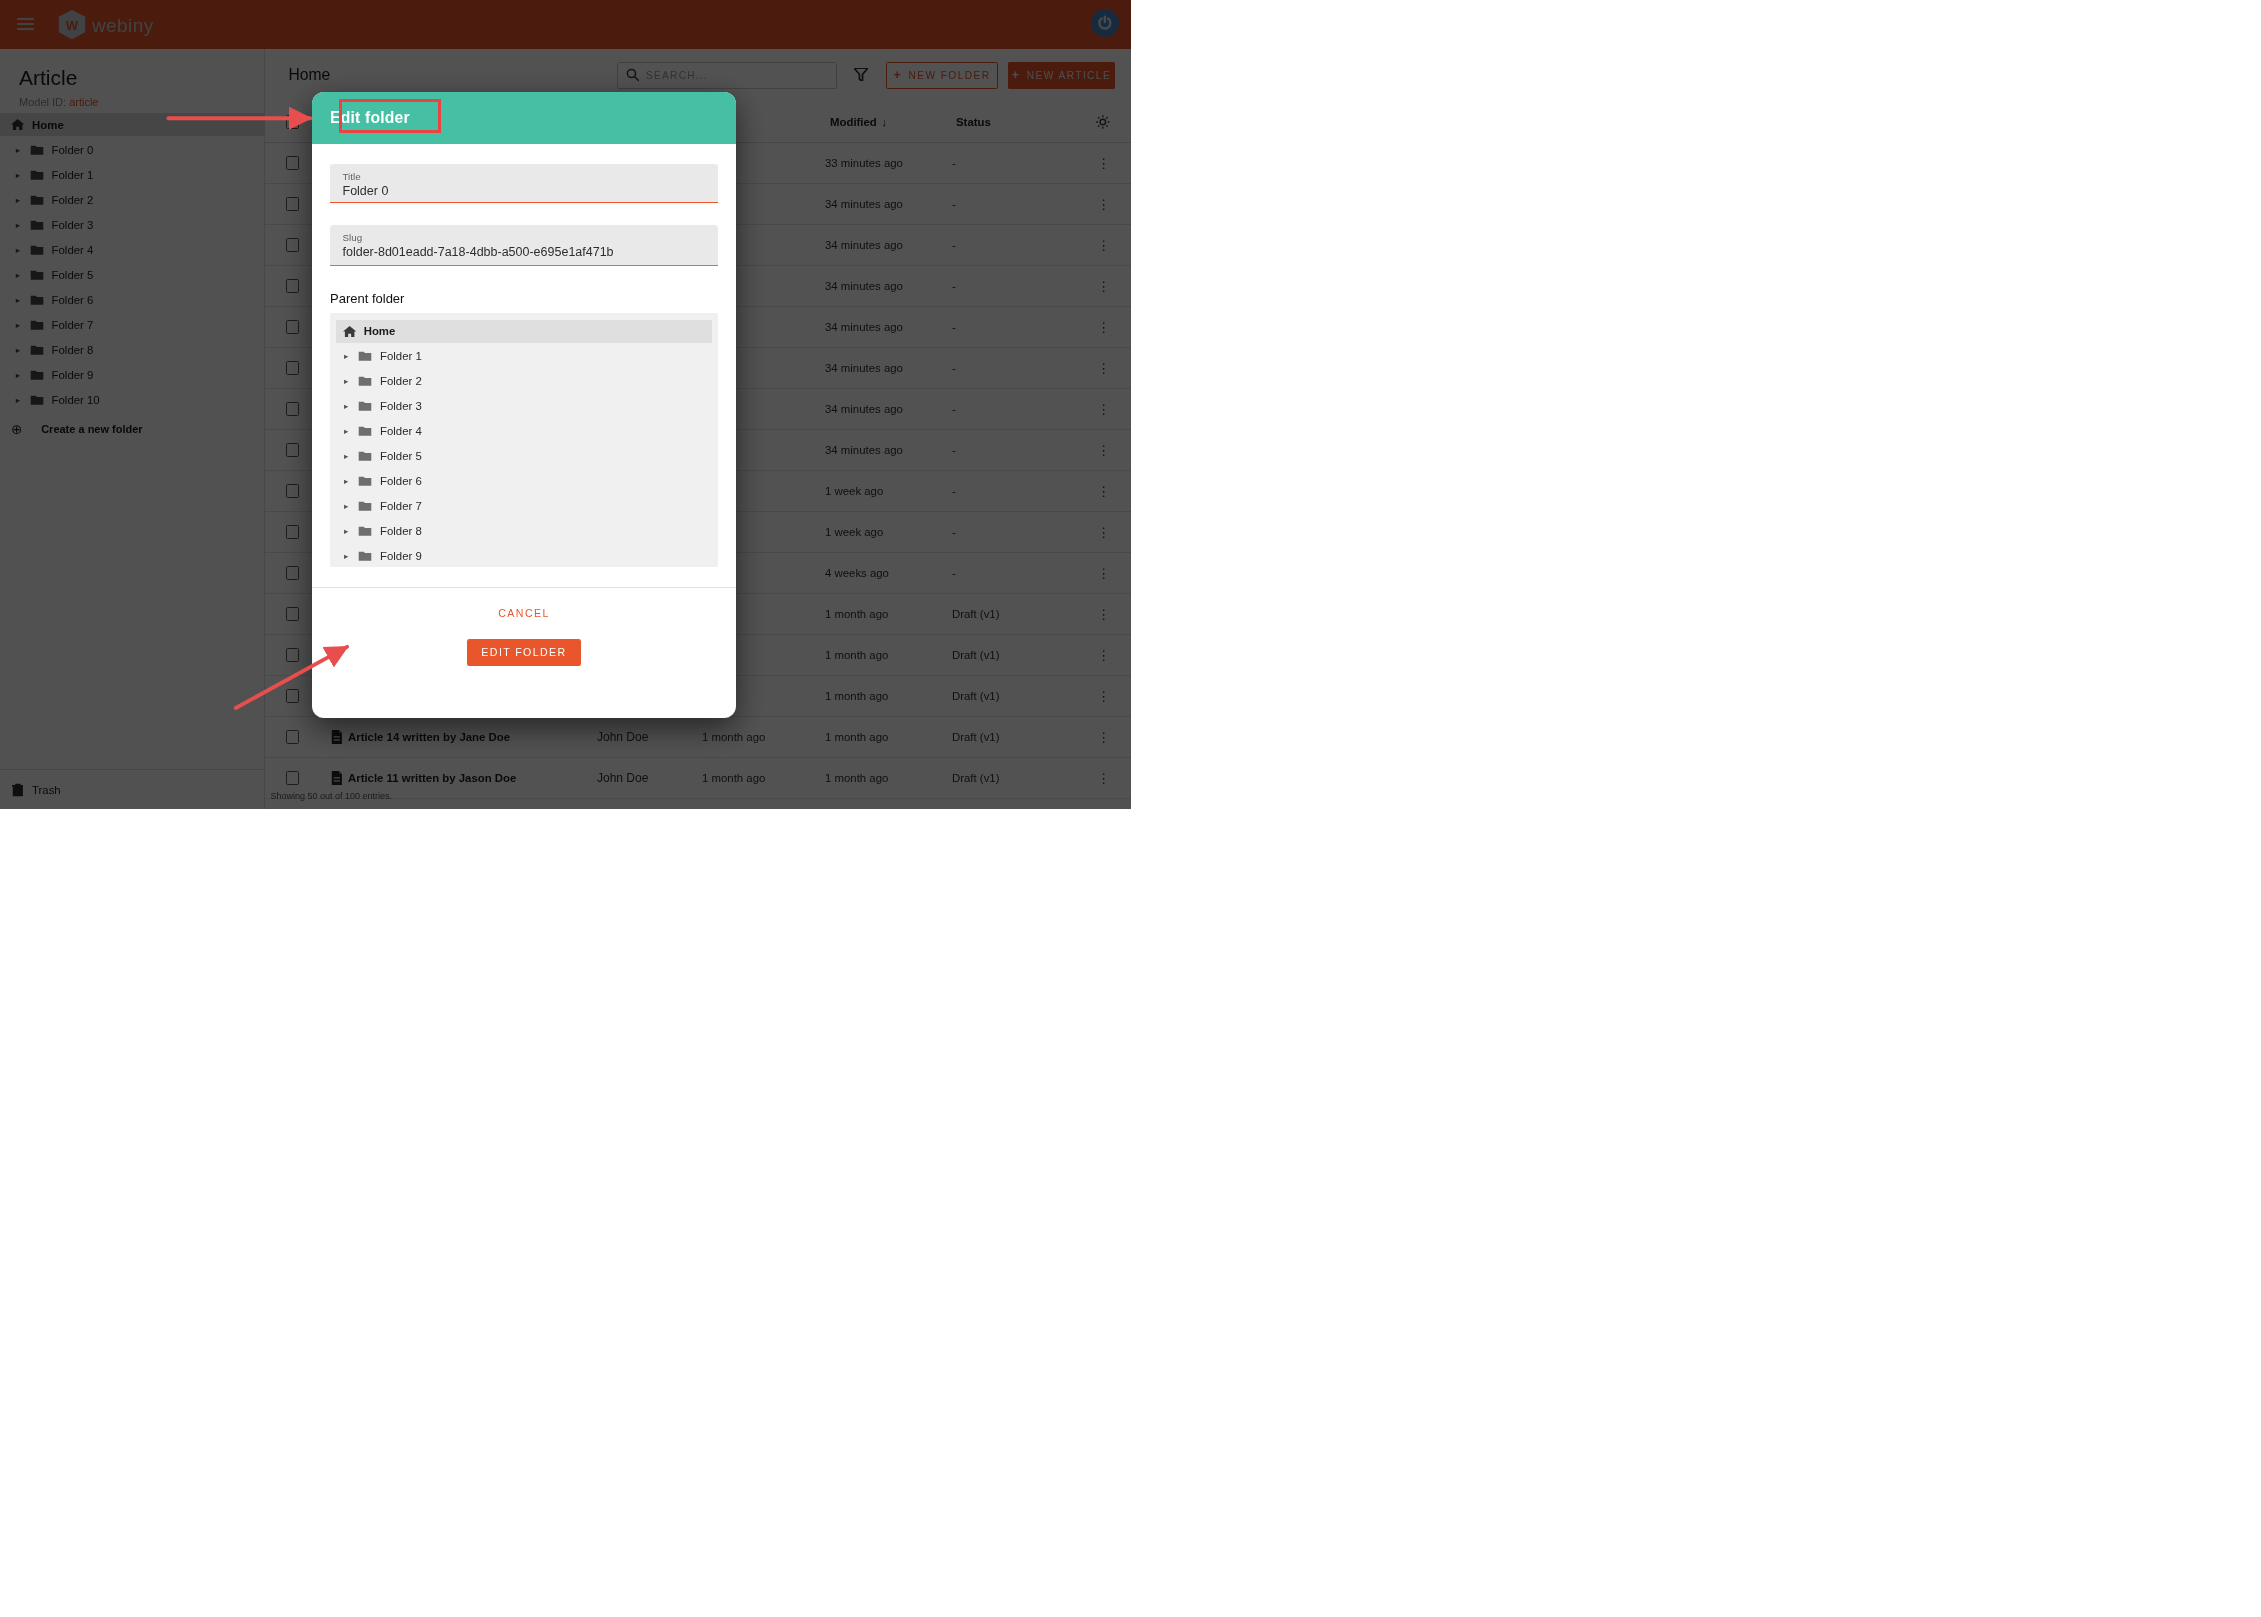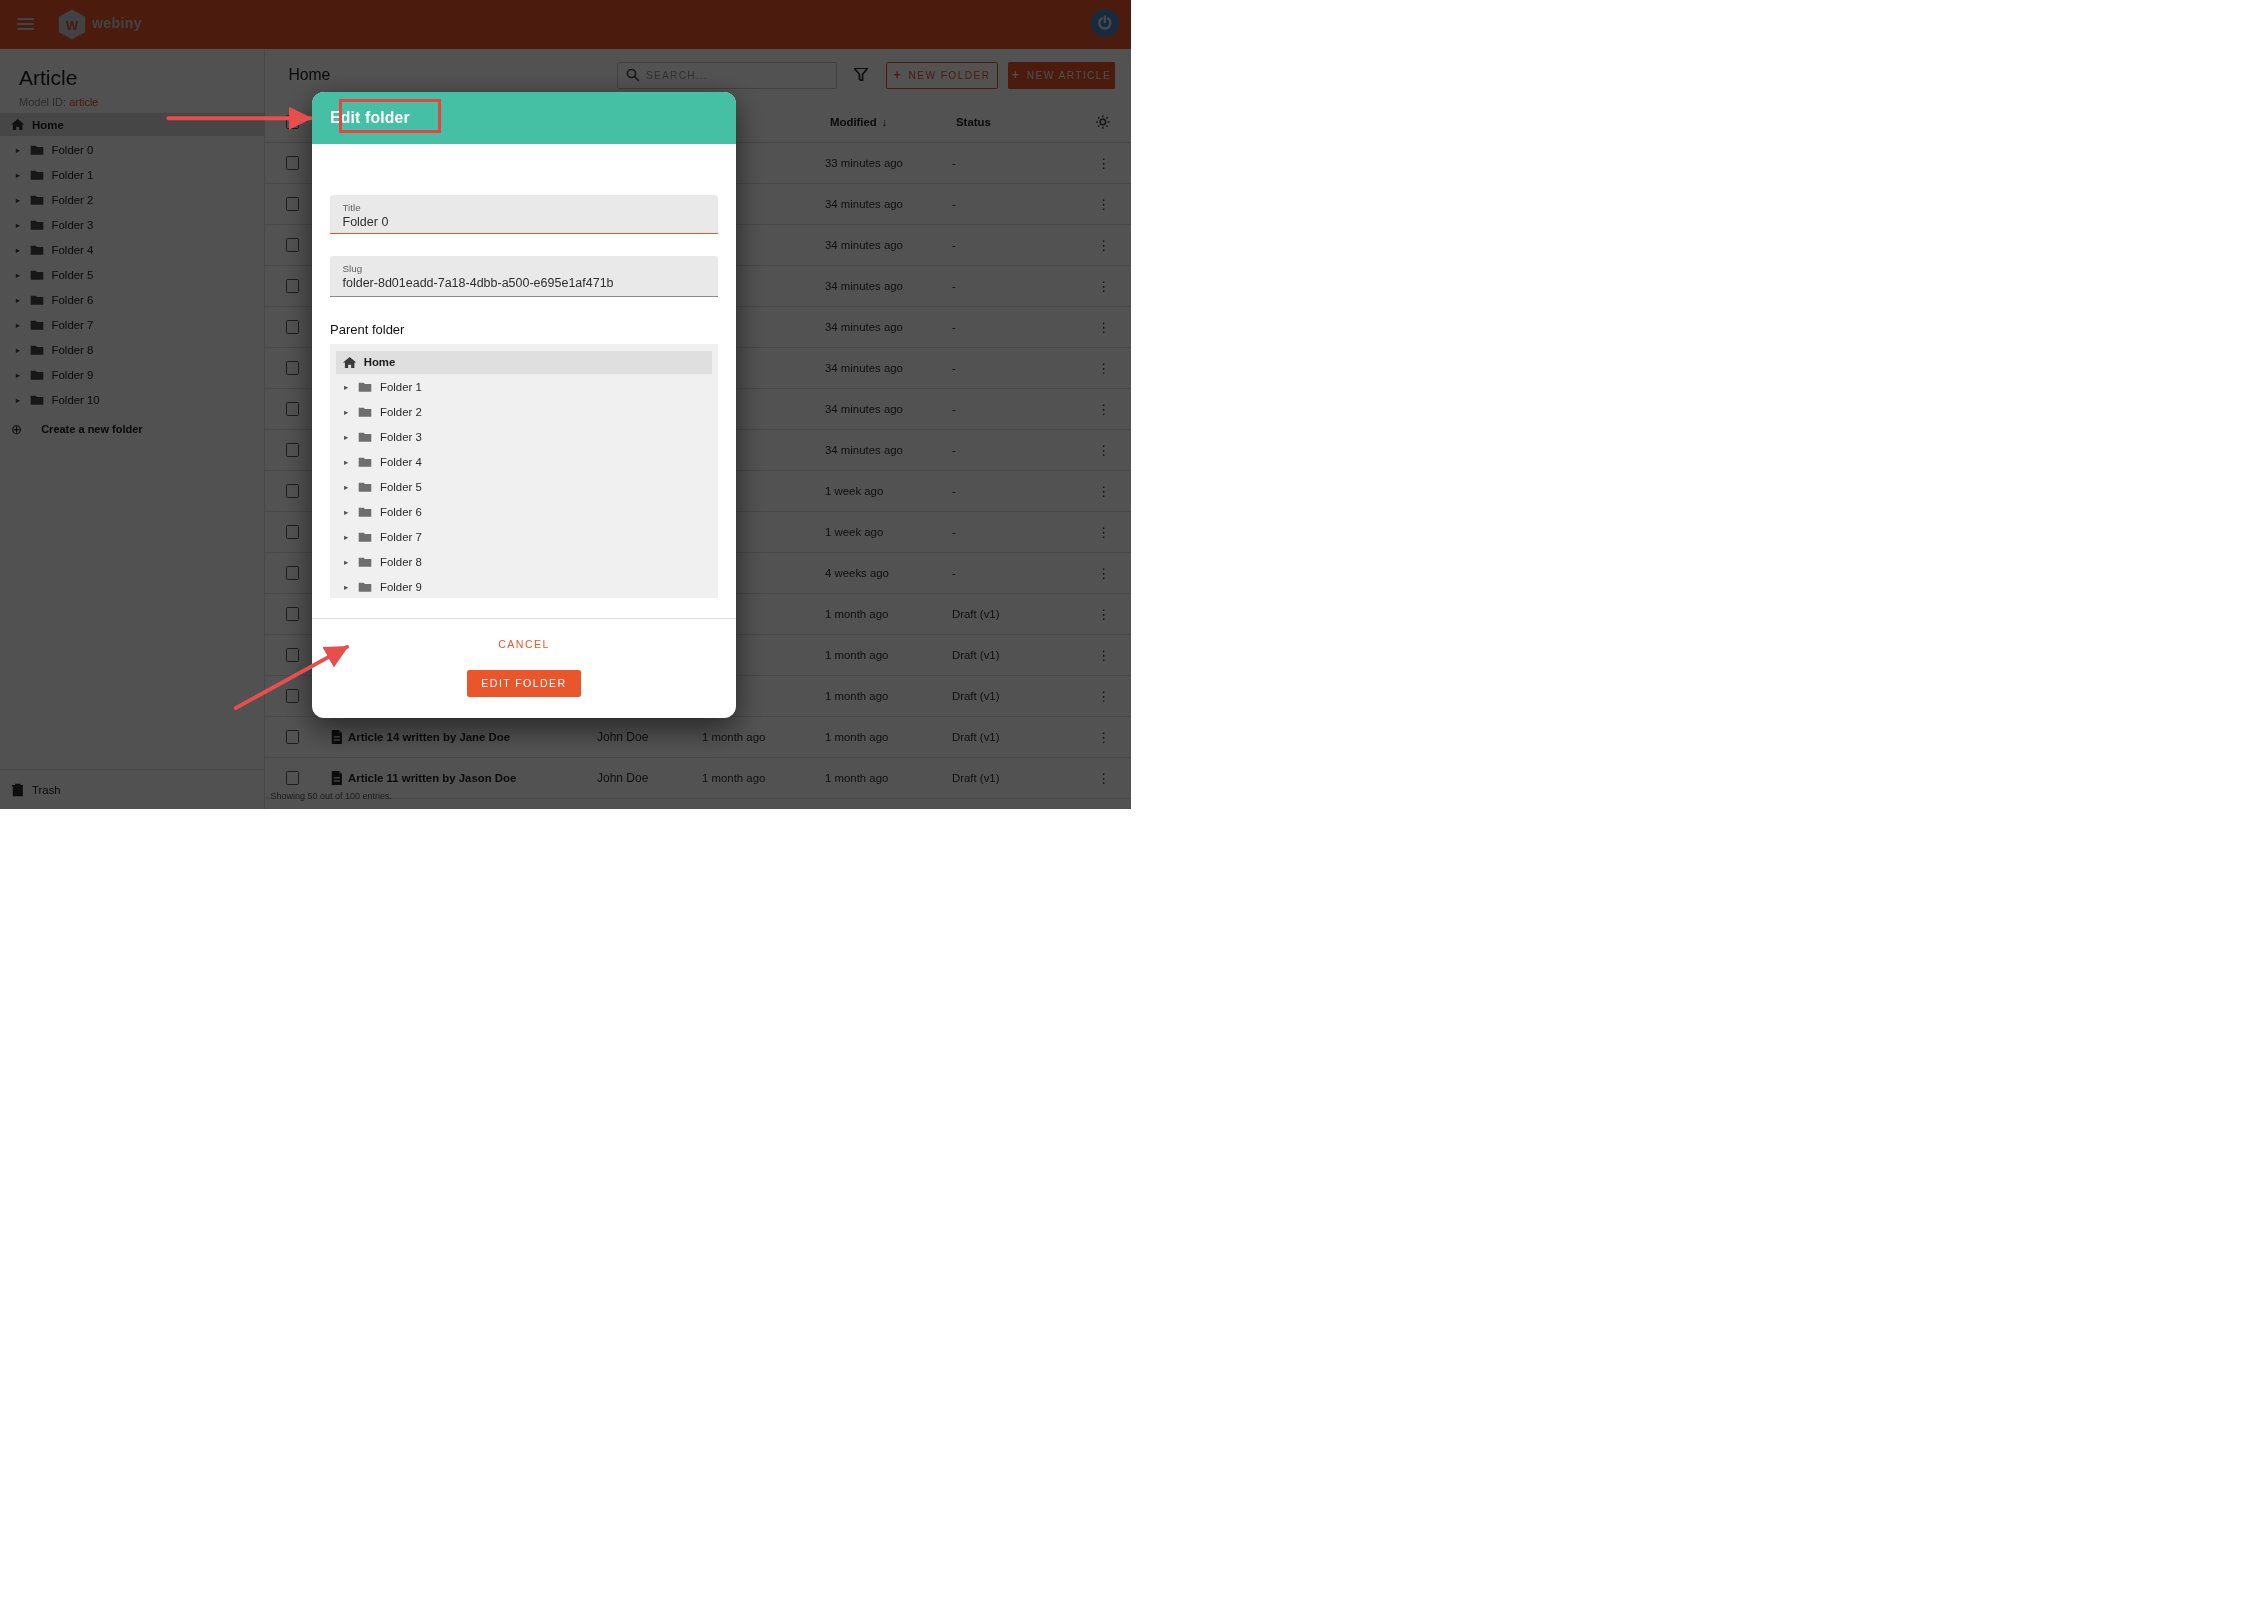--- a/index.html
+++ b/index.html
@@ -4,21 +4,21 @@
 <style>
   * { margin:0; padding:0; box-sizing:border-box; }
   html,body { width:1131px; height:809px; overflow:hidden; background:#fff;
     font-family:"Liberation Sans","DejaVu Sans",sans-serif; }
 
   
   .topbar { position:absolute; left:0; top:0; width:1131px; height:49px; background:#E8572E; z-index:1; }
   .burger { position:absolute; left:17px; top:18px; width:17px; height:12.5px; cursor:pointer; }
   .burger span { display:block; height:2.3px; background:#C9CED2; margin-bottom:2.7px; border-radius:0.8px; }
   .logo-hex { position:absolute; left:58px; top:8.6px; }
-  .brand { position:absolute; left:92px; top:15px; font-size:14px; font-weight:bold; color:#C9CED2; letter-spacing:0.4px; }
+  .brand { position:absolute; left:92px; top:15px; font-size:19px; font-weight:normal; color:#C9CED2; letter-spacing:0.4px; }
   .pwr { position:absolute; left:1091px; top:8.6px; width:28px; height:28px; border-radius:50%; background:#4C86C2;
          display:flex; align-items:center; justify-content:center; cursor:pointer; }
 
   
   .sidebar { position:absolute; left:0; top:49px; width:265px; height:760px; background:#FAFAFA; border-right:0.8px solid #DCDCDC; }
   .sb-title { position:absolute; left:19px; top:17px; font-size:21px; color:#1f1f1f; }
   .sb-model { position:absolute; left:19px; top:47px; font-size:11px; color:#8a8a8a; }
   .sb-model b { color:#E8572E; font-weight:normal; }
   .sb-home { position:absolute; left:0; top:64px; width:265px; height:23px; background:#D9D9D9; display:flex; align-items:center; cursor:pointer; }
   .sb-home svg { margin-left:11px; }
@@ -71,21 +71,21 @@
   .c-stat { position:absolute; left:687px; top:50%; transform:translateY(-50%); font-size:11.4px; color:#333; }
   .kebab { position:absolute; left:832px; top:50%; transform:translateY(-50%); font-size:13.3px; color:#3a3a3a; cursor:pointer; }
   .summary { position:absolute; left:5.5px; top:742px; font-size:9px; color:#555; }
 
   
   .overlay { position:fixed; left:0; top:0; width:1131px; height:809px; background:rgba(0,0,0,.68); z-index:10; }
   .modal { position:fixed; left:312px; top:92px; width:424px; height:626px; background:#fff; border-radius:12px;
            box-shadow:0 9.4px 31px rgba(0,0,0,.55); z-index:20; overflow:hidden; }
   .mhead { height:52px; background:#45C0A5; display:flex; align-items:center; }
   .mhead h1 { margin-left:18px; font-size:15.7px; font-weight:bold; color:#fff; letter-spacing:0.2px; }
-  .mbody { padding:9px 18px;margin-top:22px; }
+  .mbody { padding:0 18px; }
   .field { background:#E9E9E9; border-radius:3.1px 3.1px 0 0; padding:6.3px 12.5px 4.7px; cursor:text; }
   .field .flabel { font-size:9.8px; color:#616161; }
   .field .fvalue { font-size:12.5px; color:#2e2e2e; margin-top:2.3px; }
   .f-title { margin-top:20.4px; height:39px; border-bottom:1.6px solid #EF5527; }
   .f-slug  { margin-top:22px; height:41px; border-bottom:1.6px solid #8a8a8a; }
   .plabel { margin-top:25px; font-size:13px; color:#111; }
   .tree { margin-top:7px; height:254px; background:#F0F0F0; border-radius:1.6px; padding:6.3px; overflow:hidden; }
   .t-home { height:23.5px; background:#DFDFDF; display:flex; align-items:center; cursor:pointer; }
   .t-home svg { margin-left:6.3px; }
   .t-home span { margin-left:7.8px; font-size:11.4px; font-weight:bold; color:#1a1a1a; }

